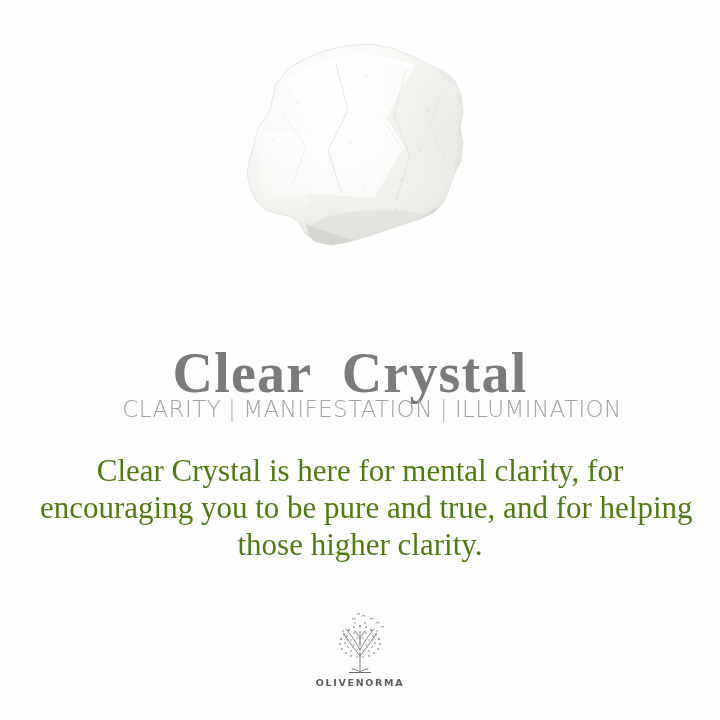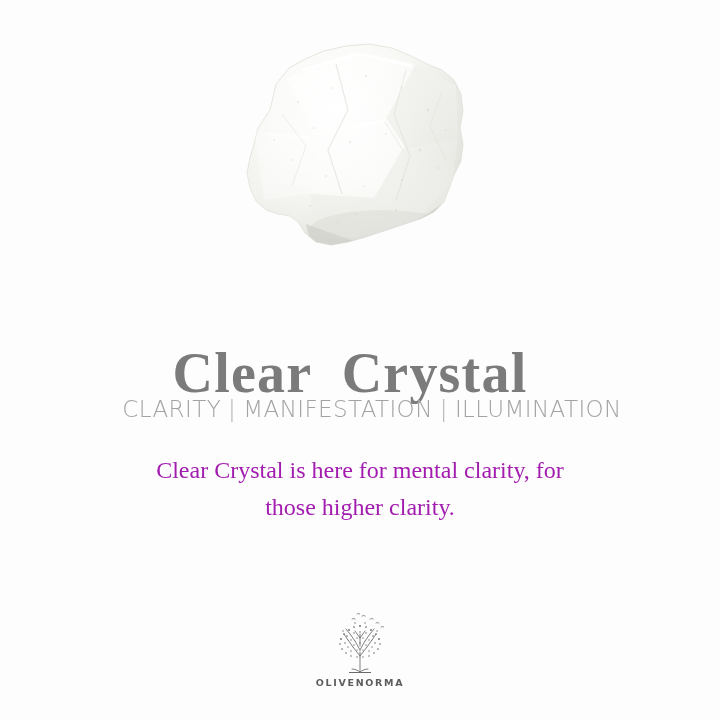--- a/index.html
+++ b/index.html
@@ -84,23 +84,23 @@
   }
 
   
   #description {
     position: absolute;
     left: 40px;
     top: 452px;
     width: 640px;
     text-align: center;
     font-family: "Liberation Serif", serif;
-    font-size: 24px;
+    font-size: 31px;
     font-weight: 400;
-    color: #a21caf;
+    color: #4d7c0f;
     line-height: 37px;
   }
   #description .dline {
     display: block;
     white-space: nowrap;
   }
 
   
   #brand {
     position: absolute;
@@ -222,20 +222,21 @@
   </div>
 
   <div id="title">Clear  Crystal</div>
 
   <div id="keywords">
     <span class="kw">CLARITY</span><span class="sep">|</span><span class="kw">MANIFESTATION</span><span class="sep">|</span><span class="kw">ILLUMINATION</span>
   </div>
 
   <div id="description">
     <span class="dline">Clear Crystal is here for mental clarity, for</span>
+    <span class="dline">encouraging you to be pure and true, and for helping</span>
     <span class="dline">those higher clarity.</span>
   </div>
 
   <div id="brand">
     <svg id="brand-mark" viewBox="0 0 72 62" aria-hidden="true">
       <g stroke="#6a6a6a" stroke-width="0.85" fill="none" stroke-linecap="round">
 
         <path d="M36,60 L36,40"></path>
         <path d="M36,60 C33,58 31,57 28,57"></path>
         <path d="M36,60 C39,58 41,57 44,57"></path>

